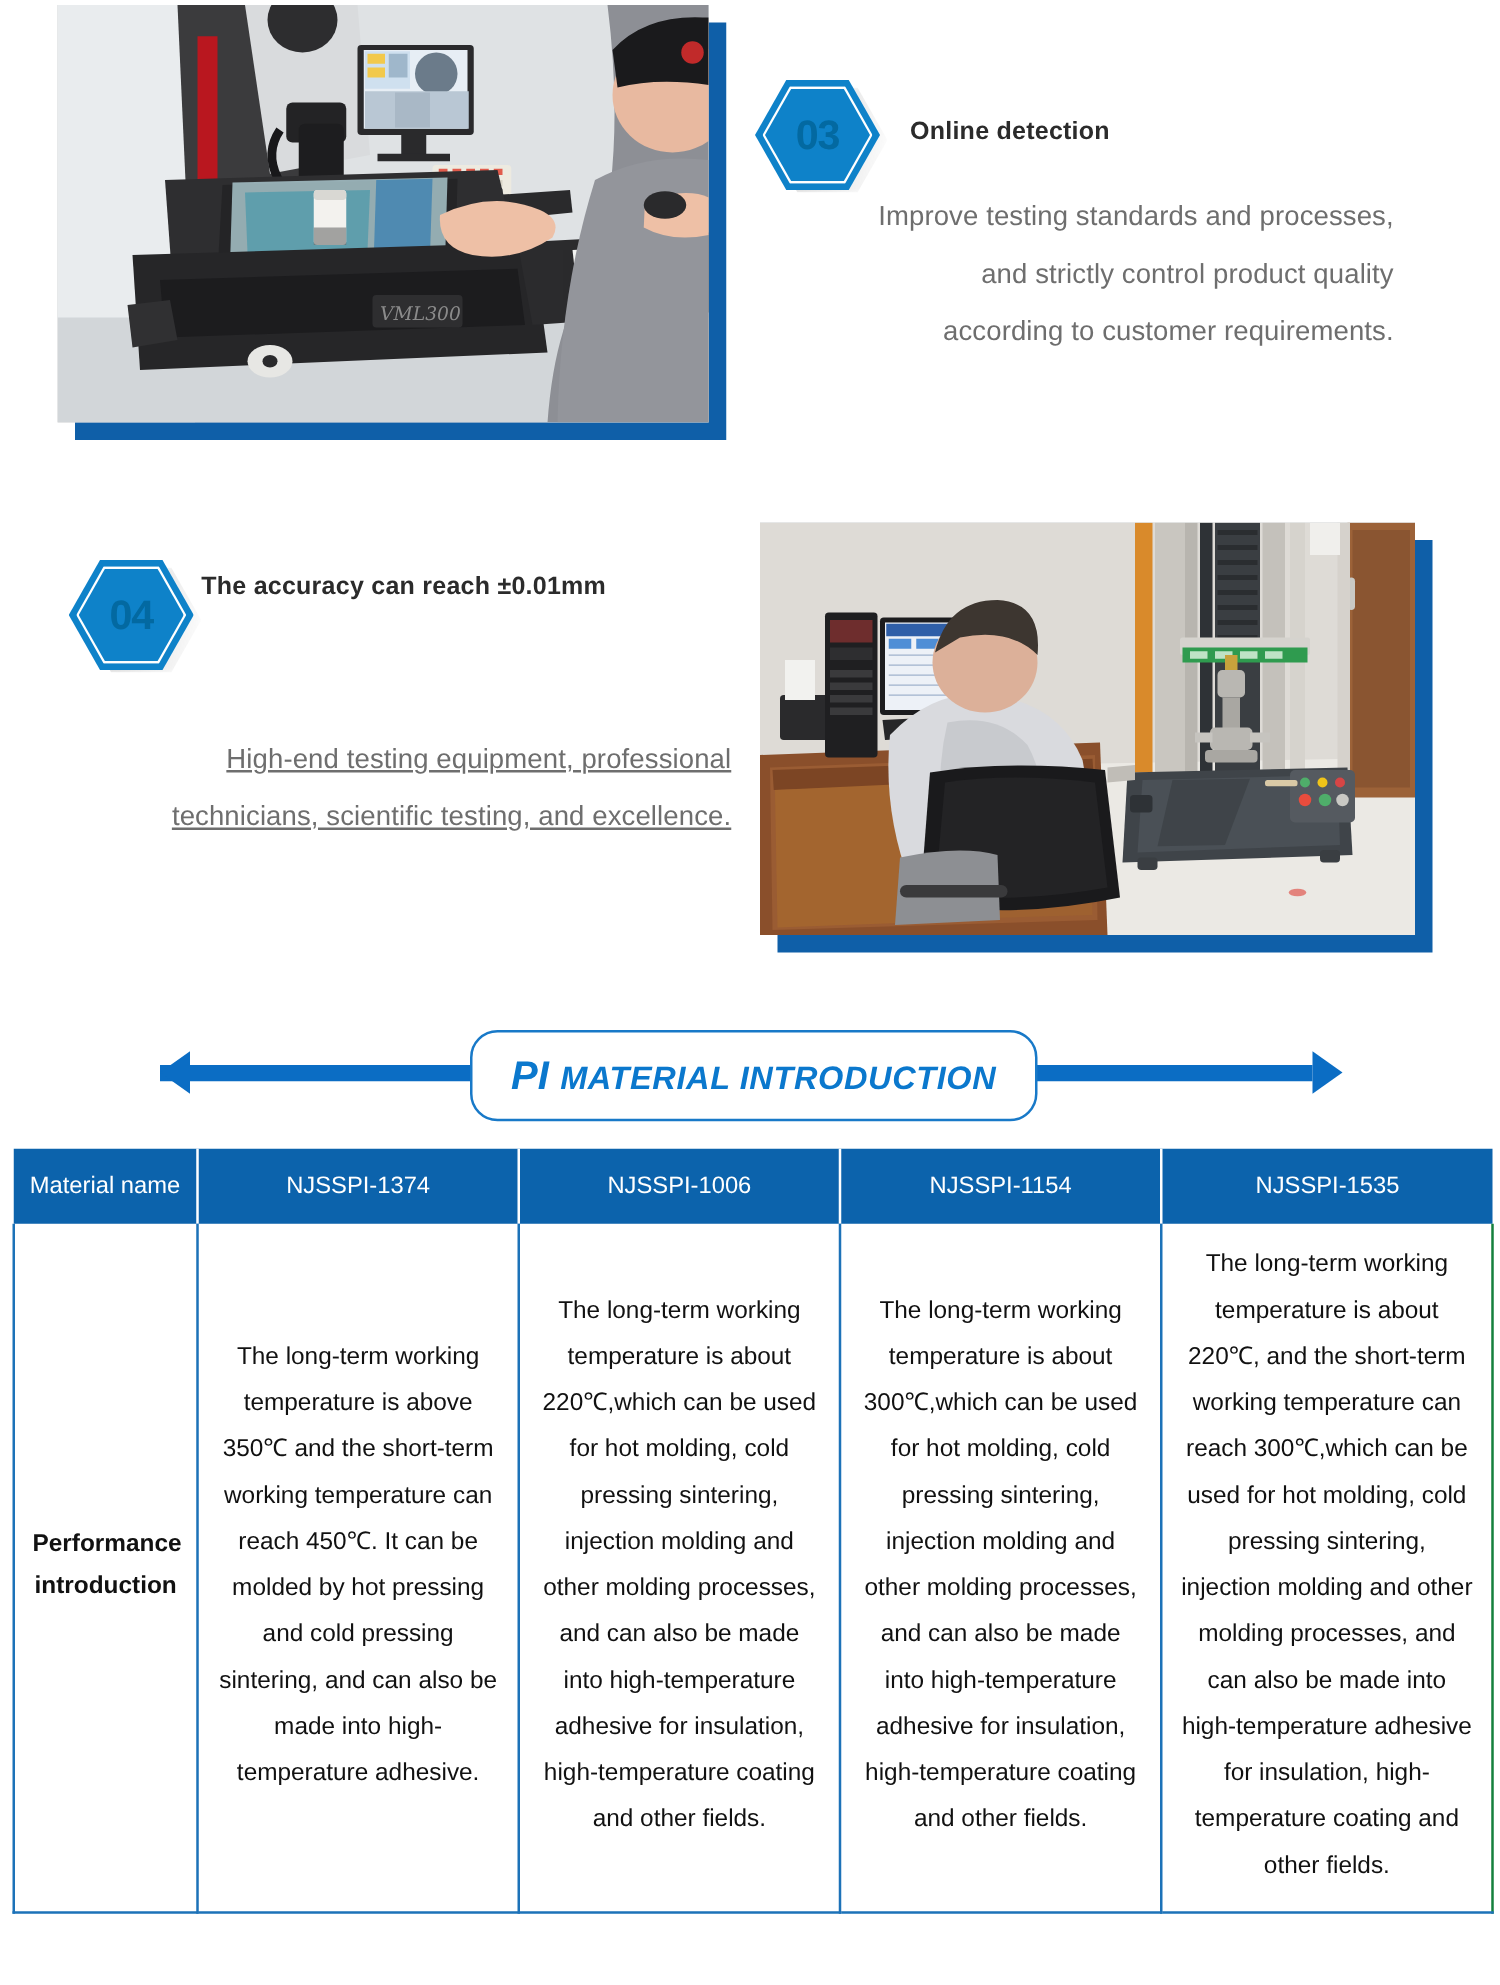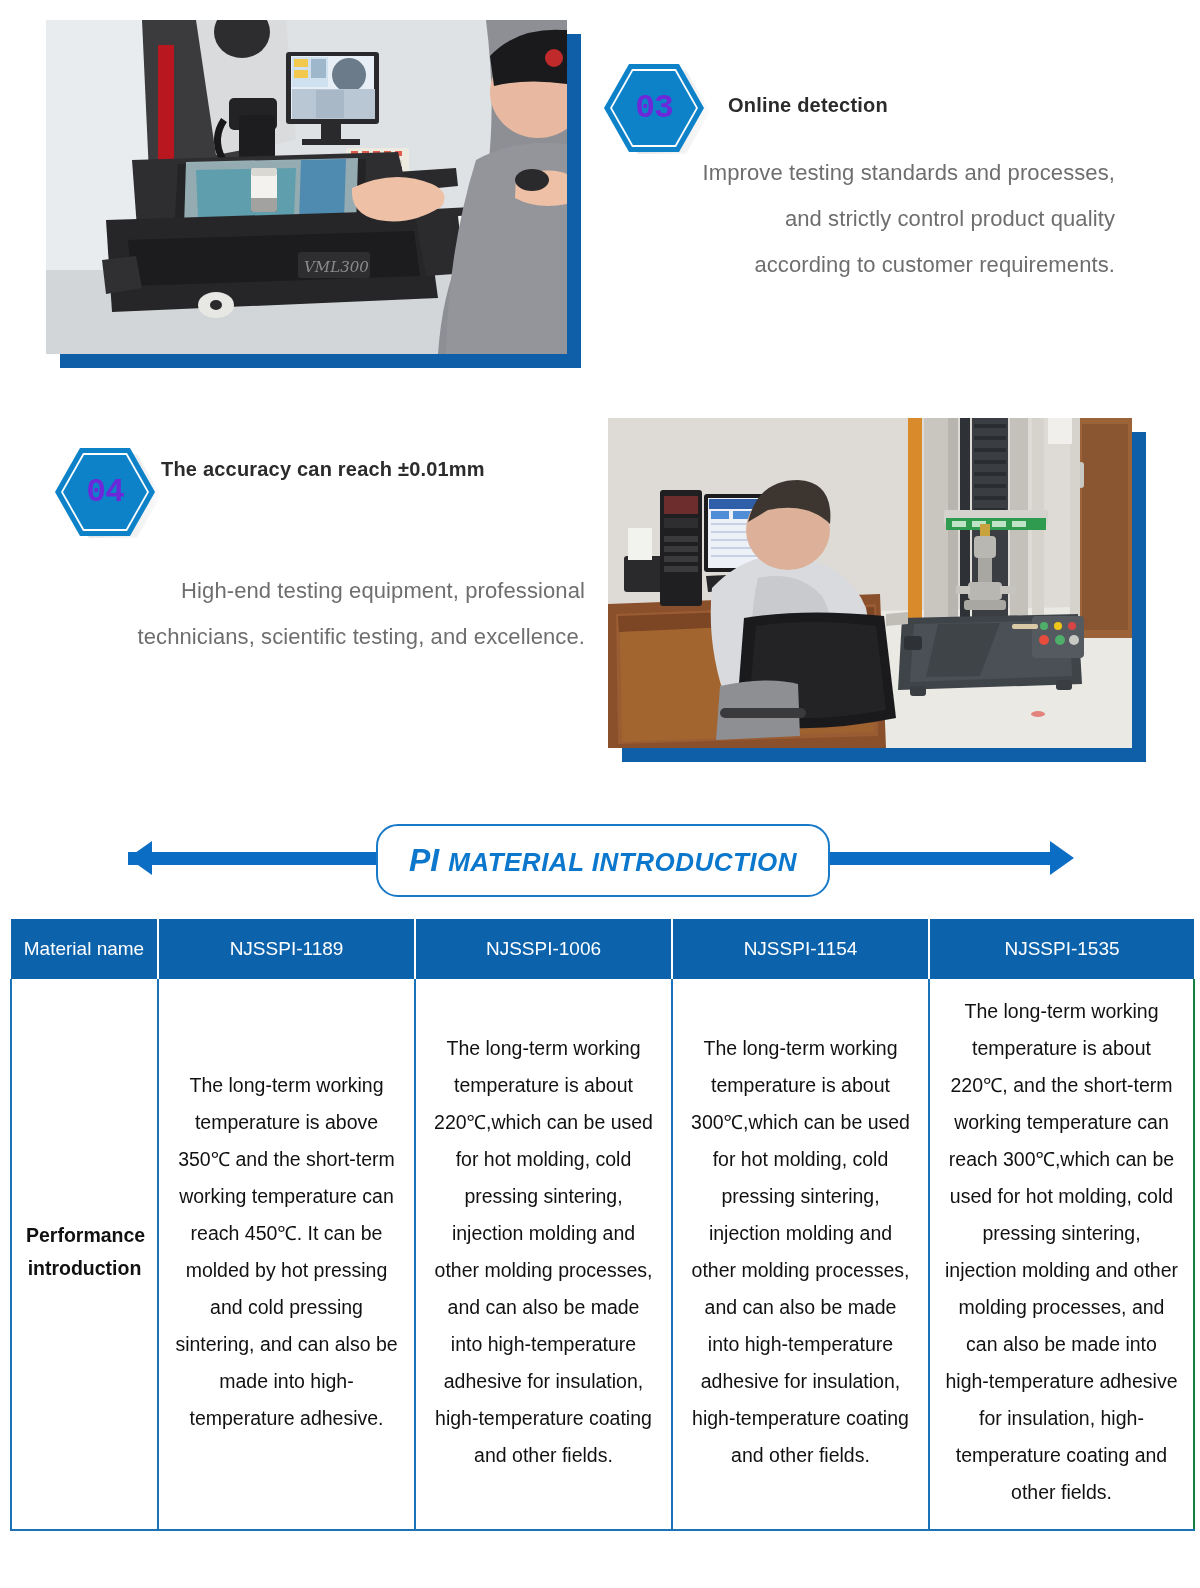--- a/index.html
+++ b/index.html
@@ -43,22 +43,22 @@
     clip-path:polygon(25% 0,75% 0,100% 50%,75% 100%,25% 100%,0 50%);
   }
   .hexbadge .hexcore{
     position:absolute;left:8px;top:7px;width:84px;height:74px;
     background:#0e82c9;
     clip-path:polygon(25% 0,75% 0,100% 50%,75% 100%,25% 100%,0 50%);
   }
   .hexbadge .num{
     position:absolute;left:0;top:0;width:100px;height:88px;
     display:flex;align-items:center;justify-content:center;
-    color:#6d28d9;font-size:33px;font-weight:bold;
-    font-family:Liberation Mono, monospace;
+    color:#0369a1;font-size:33px;font-weight:bold;
+    font-family:Liberation Sans, sans-serif;
     letter-spacing:-1px;
   }
 
   .feat-title{
     position:absolute;
     font-size:20px;font-weight:bold;color:#2b2b2b;
     line-height:43px;letter-spacing:.2px;
   }
   .feat-body{
     position:absolute;
@@ -110,21 +110,21 @@
     font-weight:bold;line-height:33px;
   }
   #spec-table td:last-child{border-right:2px solid #15803d;}
   .col-name{width:147px;}
   .col-spec{width:257px;}
   .col-spec3{width:265px;}
 </style>
 </head>
 <body>
 
-<div class="photo-block" style="left:46px;top:20px;width:535px;height:348px;">
+<div class="photo-block" style="left:46px;top:4px;width:535px;height:348px;">
   <div class="frame-accent"></div>
   <div class="photo">
     <svg viewBox="0 0 521 334" preserveAspectRatio="none" aria-hidden="true">
       <rect x="0" y="0" width="521" height="334" fill="#dfe2e4"></rect>
       <rect x="0" y="0" width="110" height="334" fill="#e9ecee"></rect>
       <rect x="0" y="250" width="521" height="84" fill="#d2d6d9"></rect>
 
       <path d="M96 0 L196 0 L200 170 L104 176 Z" fill="#3b3b3d"></path>
       <path d="M150 0 L240 0 L250 120 L170 135 Z" fill="#d9dbdd"></path>
       <ellipse cx="196" cy="12" rx="28" ry="26" fill="#2d2d2f"></ellipse>
@@ -217,21 +217,21 @@
 
 <div class="hexbadge" style="left:55px;top:448px;">
   <div class="shadow"></div>
   <div class="hexouter"></div>
   <div class="hexinner"></div>
   <div class="hexcore"></div>
   <div class="num">04</div>
 </div>
 
 <div class="feat-title" style="left:161px;top:448px;width:400px;">The accuracy can reach ±0.01mm</div>
-<div class="feat-body" style="left:115px;top:568px;width:470px;">High-end testing equipment, professional technicians, scientific testing, and excellence.</div>
+<div class="feat-body" style="left:115px;top:584px;width:470px;text-decoration:underline;">High-end testing equipment, professional technicians, scientific testing, and excellence.</div>
 
 <div class="photo-block" style="left:608px;top:418px;width:538px;height:344px;">
   <div class="frame-accent"></div>
   <div class="photo">
     <svg viewBox="0 0 524 330" preserveAspectRatio="none" aria-hidden="true">
       <rect x="0" y="0" width="524" height="330" fill="#e6e6e2"></rect>
       <rect x="0" y="0" width="524" height="198" fill="#dedbd6"></rect>
       <rect x="0" y="198" width="524" height="132" fill="#eceae6"></rect>
       <path d="M0 198 L524 188 L524 330 L0 330 Z" fill="#ebe9e4"></path>
 
@@ -373,21 +373,21 @@
   <colgroup>
     <col class="col-name">
       <col class="col-spec">
       <col class="col-spec">
       <col class="col-spec">
       <col class="col-spec3">
   </colgroup>
   <thead>
     <tr>
       <th>Material name</th>
-      <th>NJSSPI-1189</th>
+      <th>NJSSPI-1374</th>
       <th>NJSSPI-1006</th>
       <th>NJSSPI-1154</th>
       <th>NJSSPI-1535</th>
     </tr>
   </thead>
   <tbody>
     <tr>
       <td>Performance introduction</td>
       <td>The long-term working temperature is above 350℃  and the short-term working temperature can reach 450℃. It can be molded by hot pressing and cold pressing sintering, and can also be made into high-temperature adhesive.</td>
       <td>The long-term working temperature is about 220℃,which can be used for hot molding, cold pressing sintering, injection molding and other molding processes, and can also be made into high-temperature adhesive for insulation, high-temperature coating and other fields.</td>

